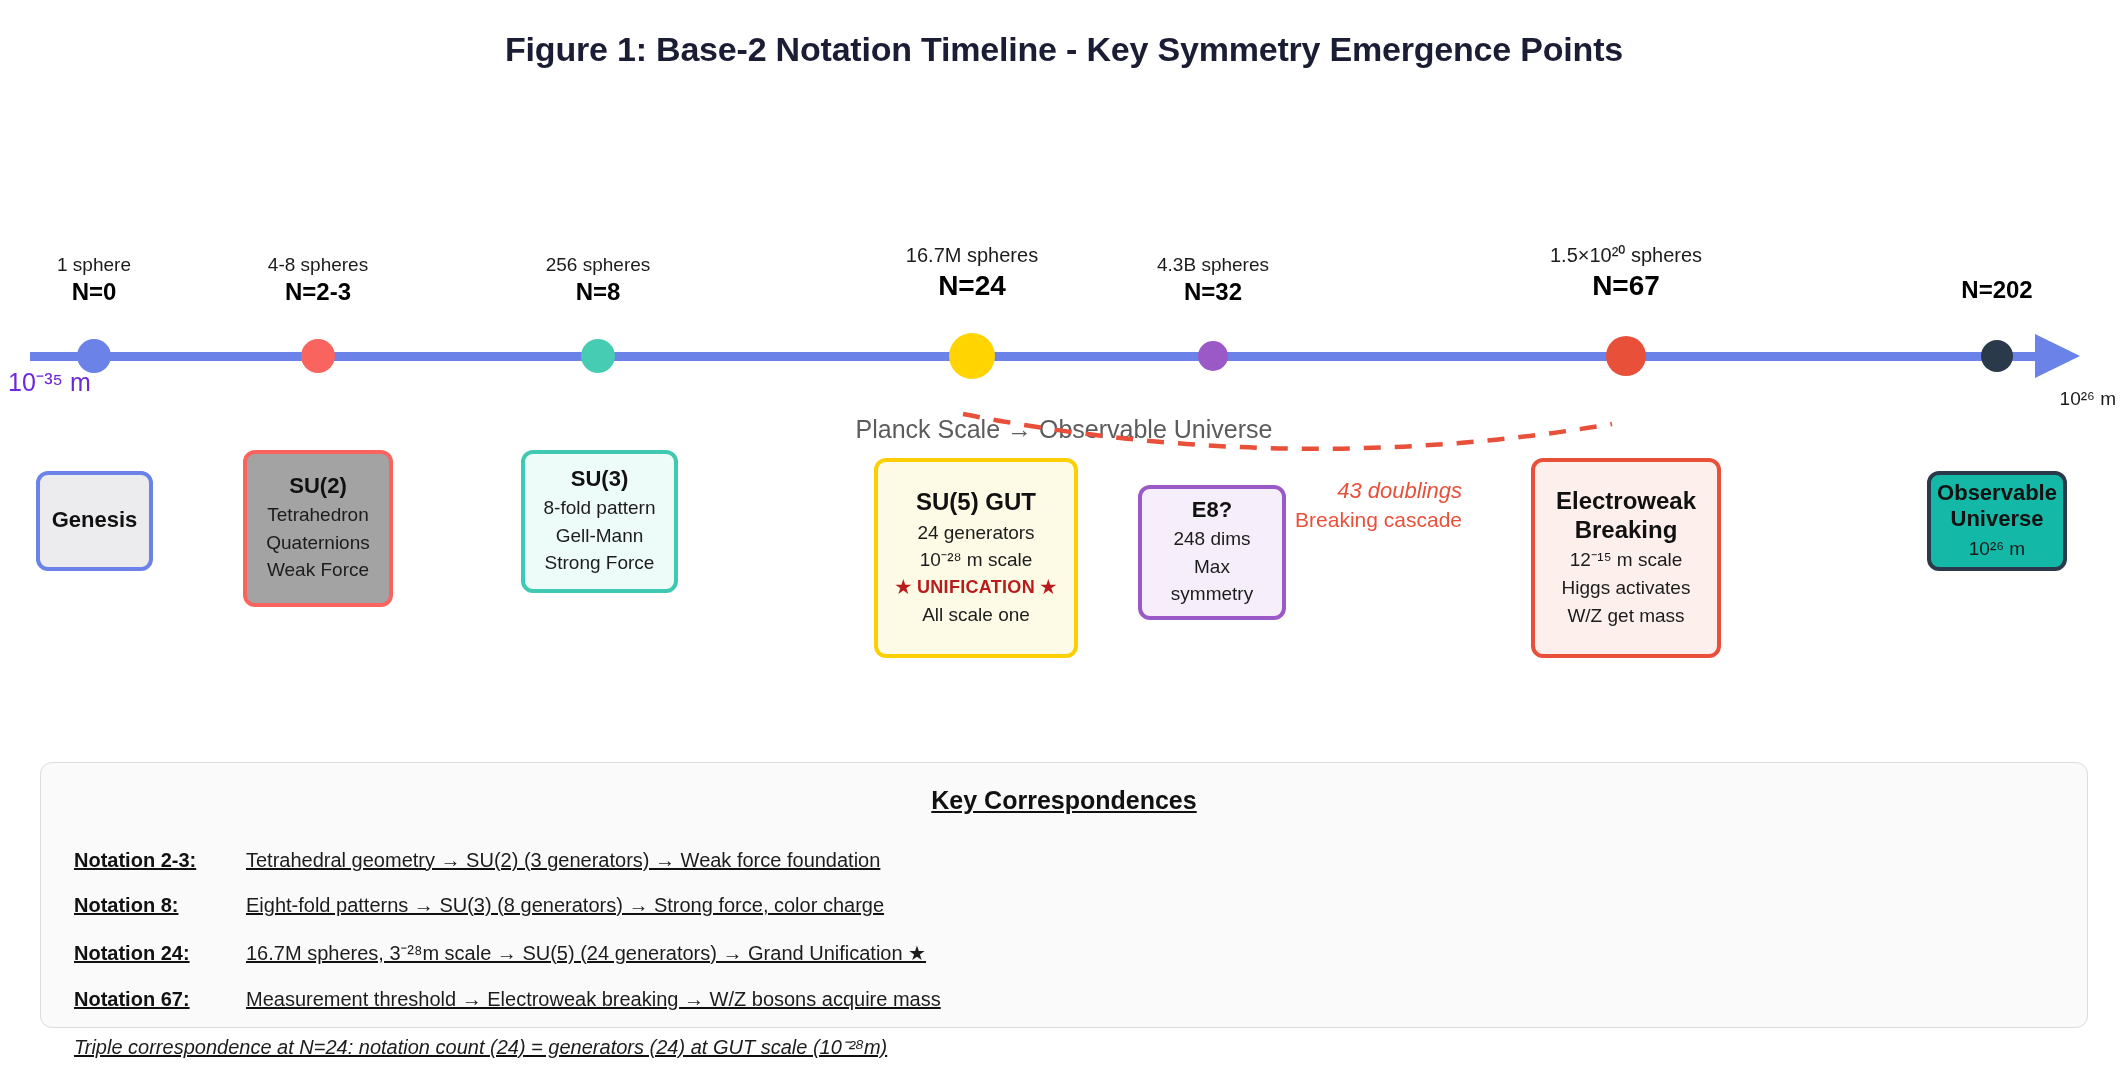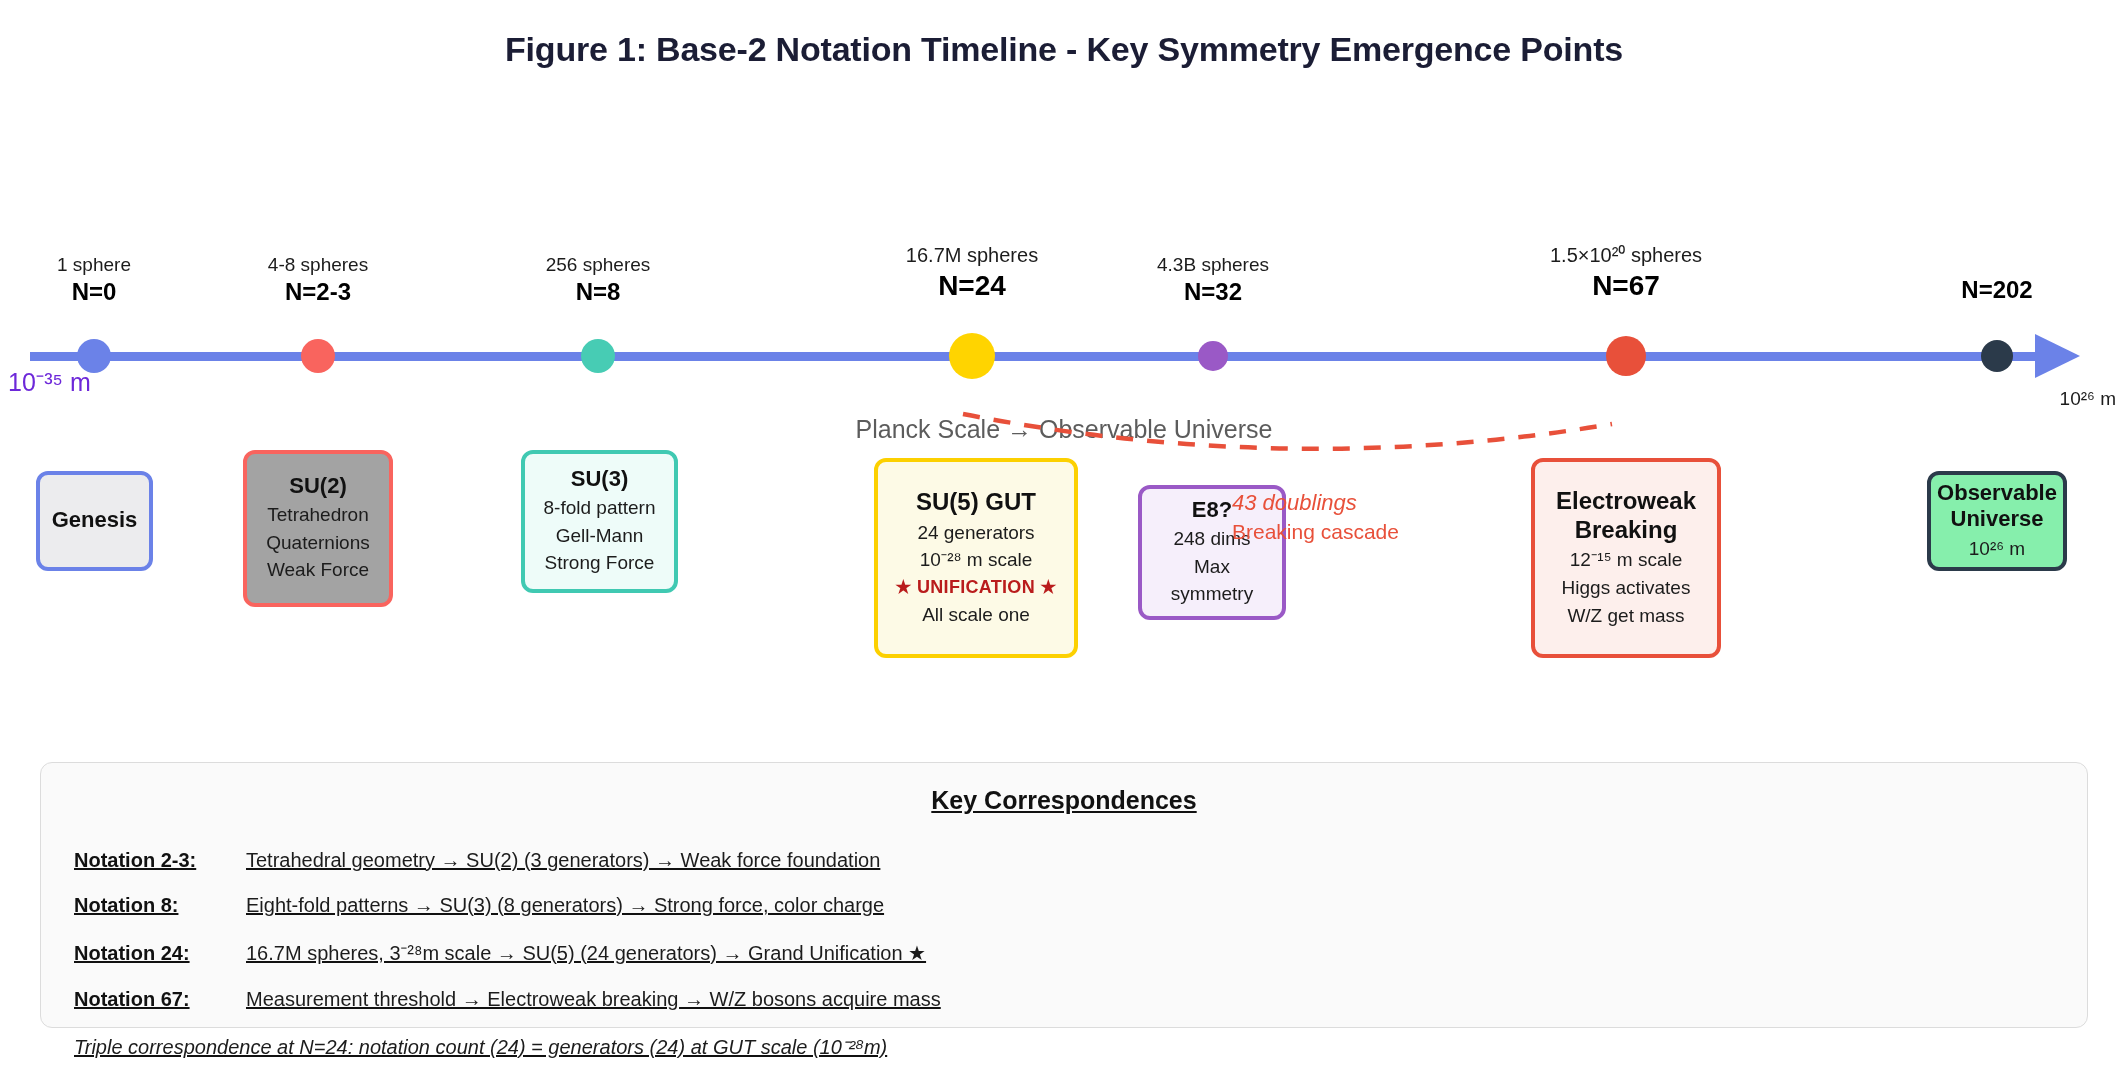--- a/index.html
+++ b/index.html
@@ -144,23 +144,23 @@
     font-weight: bold;
     line-height: 1.5;
     letter-spacing: 0.3px;
   }
   .nbox.tall .btitle { font-size: 24px; }
 
   
   #cascade-note {
     position: absolute;
     left: 1232px;
-    top: 488px;
+    top: 476px;
     width: 230px;
-    text-align: left;
+    text-align: right;
     z-index: 5;
   }
   #cascade-note .doublings {
     font-size: 22px;
     font-style: italic;
     color: #e8503a;
     line-height: 1.35;
     white-space: nowrap;
   }
   #cascade-note .cascadetxt {
@@ -297,21 +297,21 @@
       <div class="btitle">E8?</div>
       <div class="bline">248 dims</div>
       <div class="bline">Max symmetry</div>
     </div>
     <div class="nbox tall" style="left: 1531px; top: 458px; width: 190px; height: 200px; background: rgb(253, 239, 236); border: 4px solid rgb(232, 80, 58);">
       <div class="btitle">Electroweak<br>Breaking</div>
       <div class="bline">12⁻¹⁵ m scale</div>
       <div class="bline">Higgs activates</div>
       <div class="bline">W/Z get mass</div>
     </div>
-    <div class="nbox" style="left: 1927px; top: 471px; width: 140px; height: 100px; background: #86efac; border: 4px solid rgb(43, 58, 74);">
+    <div class="nbox" style="left: 1927px; top: 471px; width: 140px; height: 100px; background: #14b8a6; border: 4px solid rgb(43, 58, 74);">
       <div class="btitle">Observable<br>Universe</div>
       <div class="bline">10²⁶ m</div>
     </div>
   </div>
 
 <div id="cascade-note">
   <div class="doublings">43 doublings</div>
   <div class="cascadetxt">Breaking cascade</div>
 </div>
 

